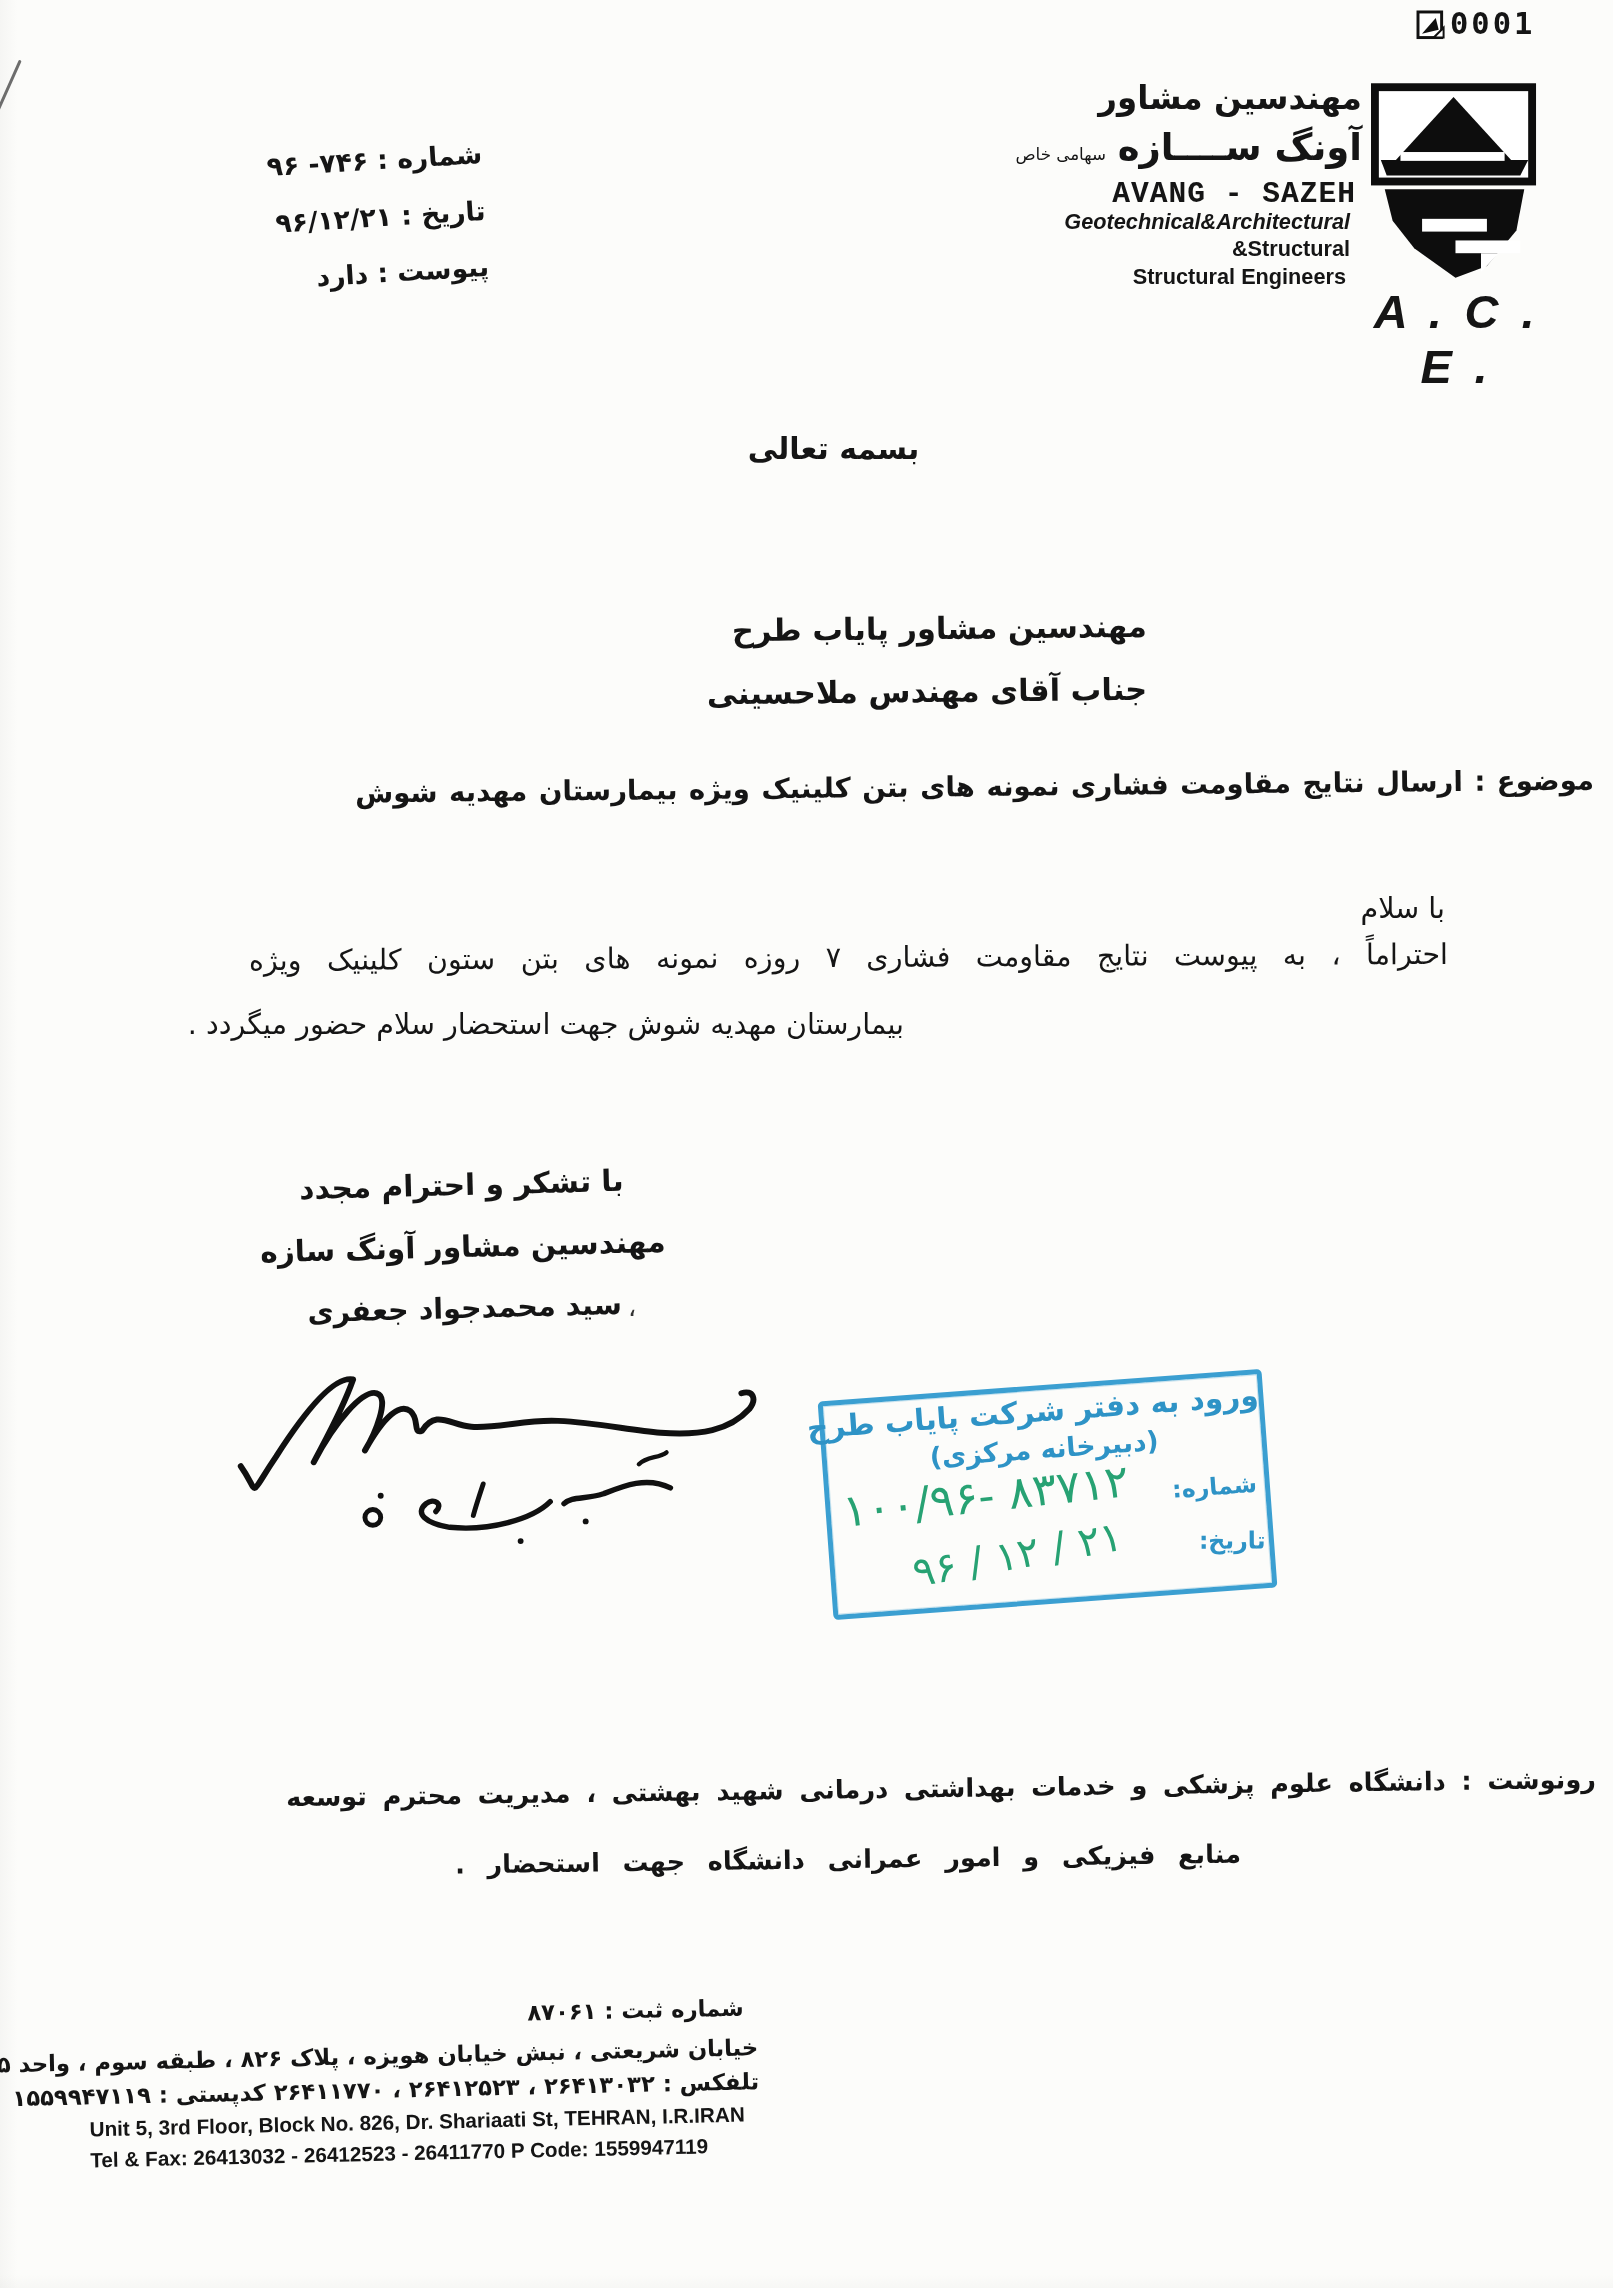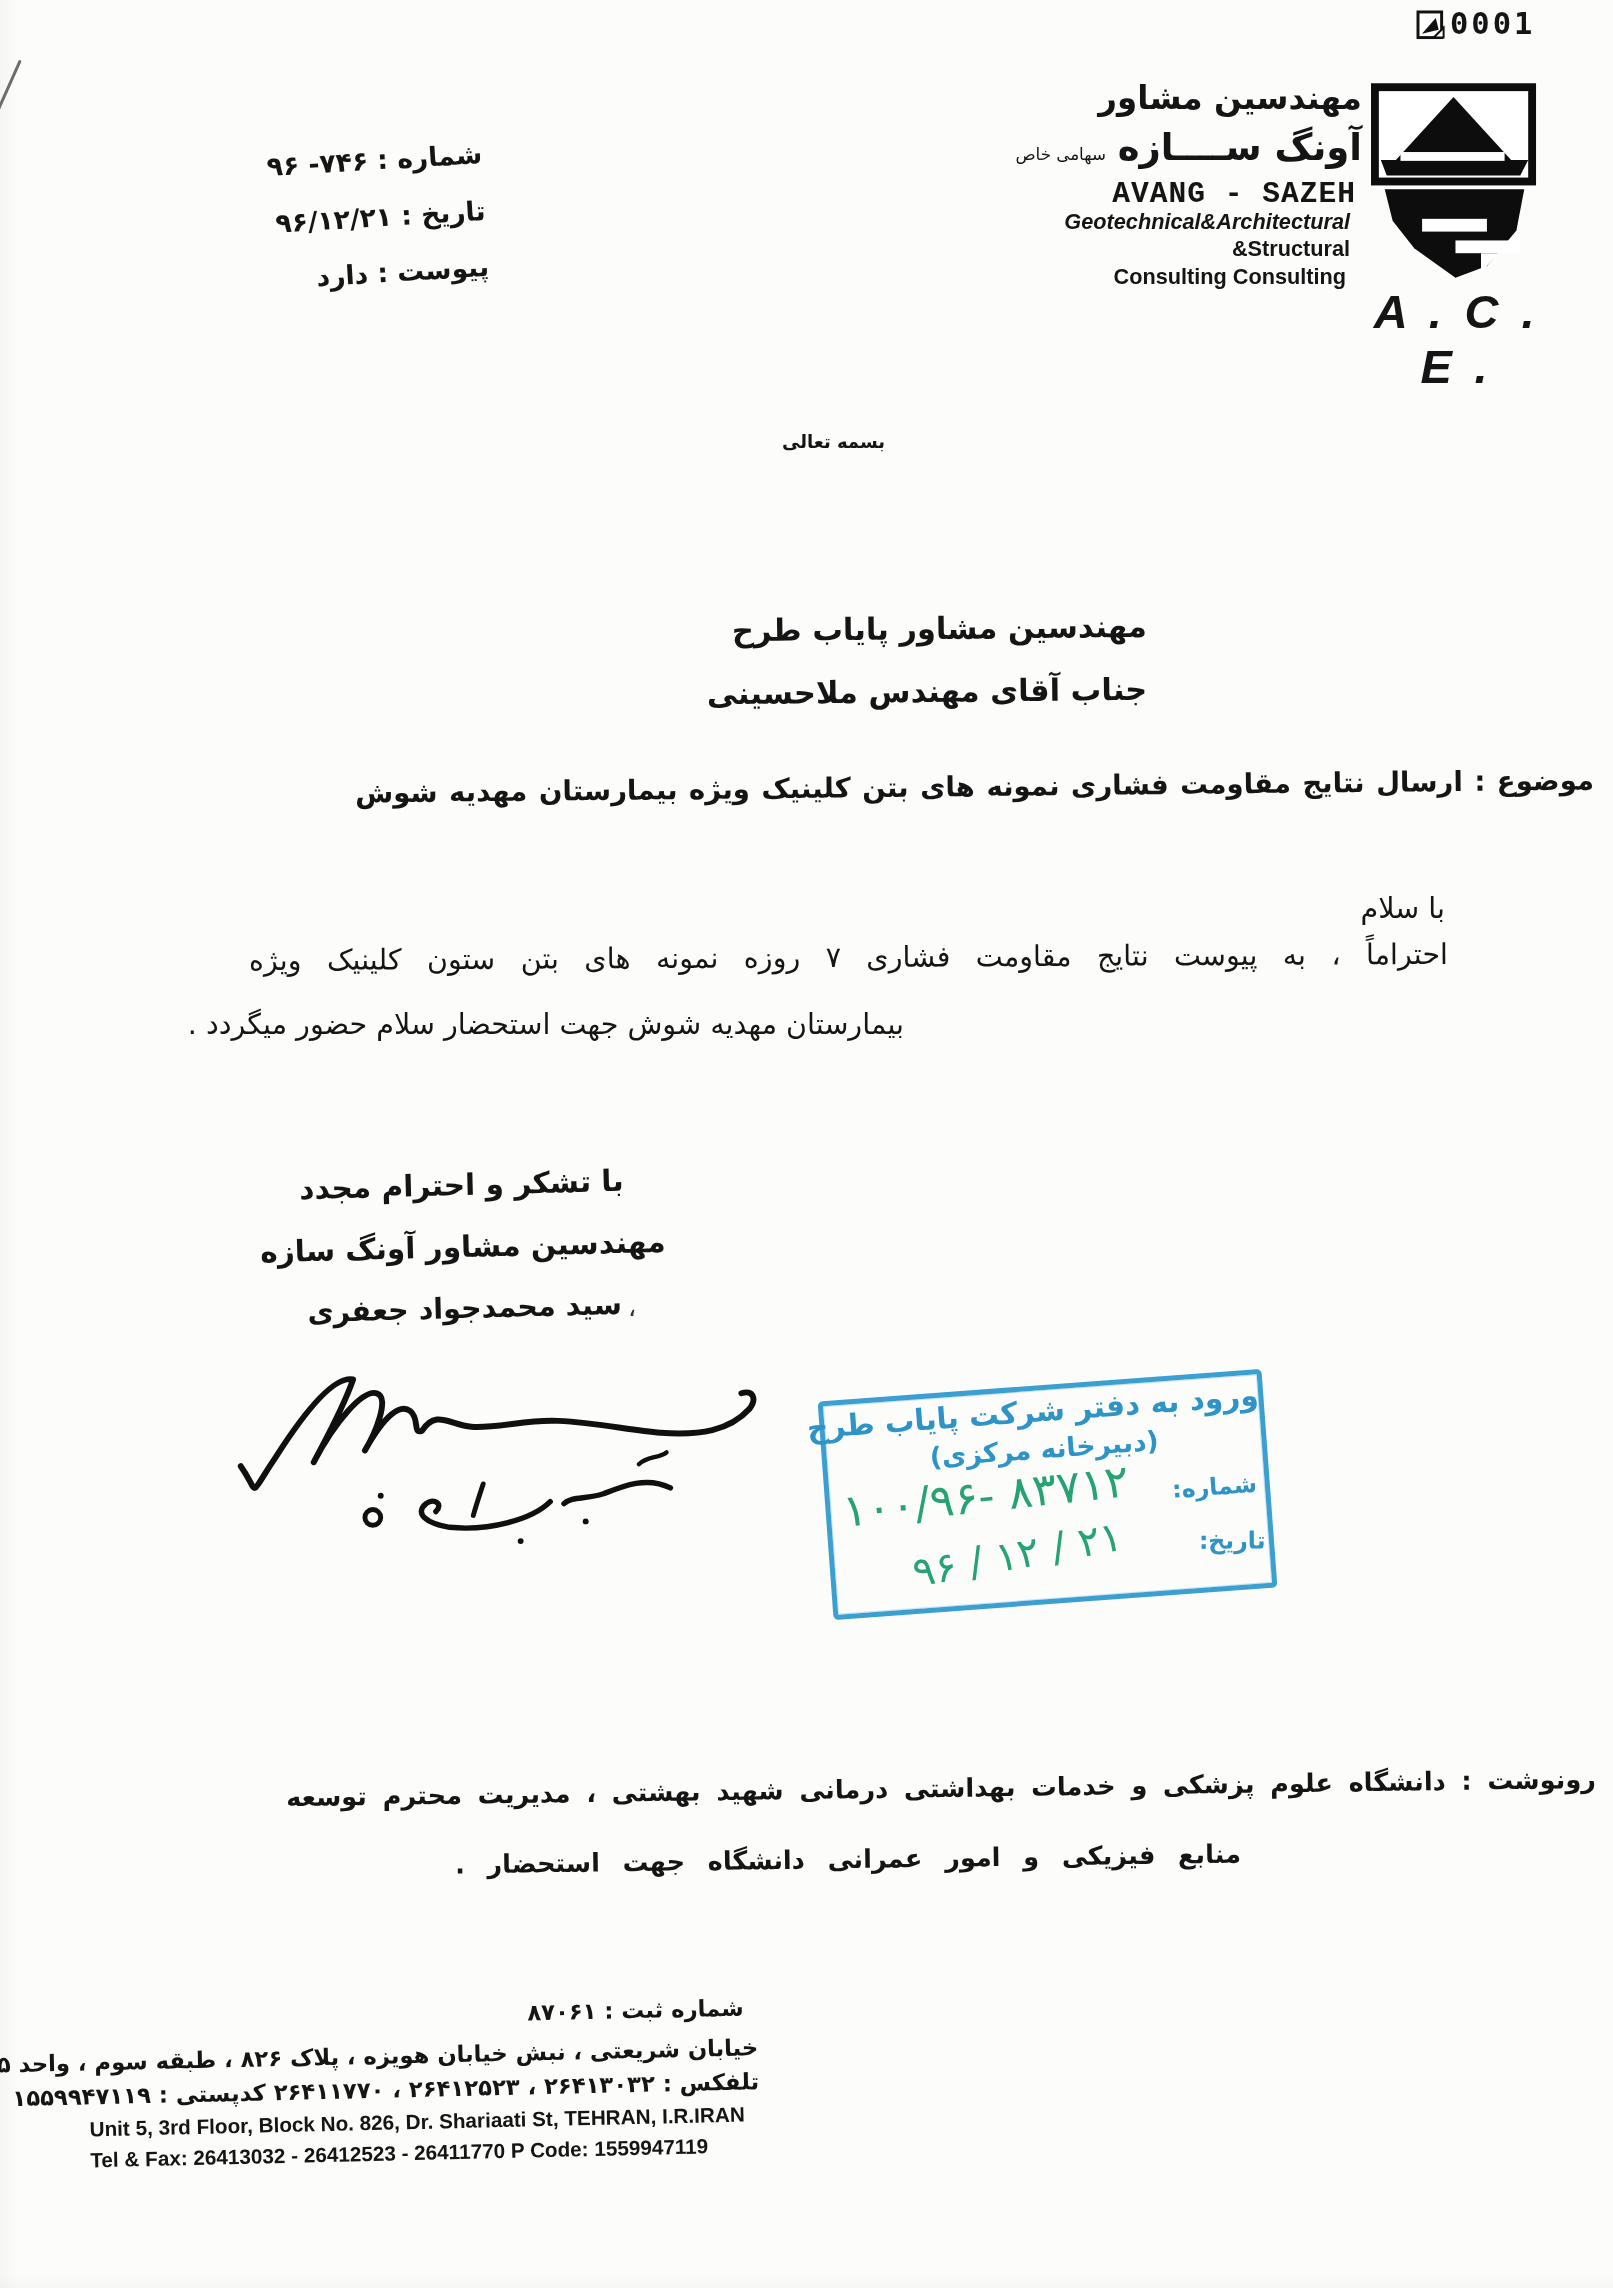--- a/index.html
+++ b/index.html
@@ -51,21 +51,21 @@
 <div class="abs mono b" style="left:1450px;top:5.9px;font-size:30.5px;letter-spacing:3px;">0001</div>
 
 <div class="abs fa b right" style="right:252px;top:79px;width:335px;font-size:32.5px;">مهندسین مشاور</div>
 <div class="abs fa right" style="right:252px;top:126px;width:414px;font-size:37px;">
   <span class="b">آونگ ســــازه</span>
   <span style="font-size:16.7px;">سهامی خاص</span>
 </div>
 <div class="abs en b right" style="right:258px;top:177px;width:315px;font-size:29.6px;letter-spacing:1px;font-family:Liberation Mono, monospace;">AVANG - SAZEH</div>
 <div class="abs en b right" style="right:264px;top:209px;width:315px;font-size:21.7px;font-style:italic;">Geotechnical&amp;Architectural</div>
 <div class="abs en b right" style="right:264px;top:236px;width:315px;font-size:21.7px;">&amp;Structural</div>
-<div class="abs en b right" style="right:268px;top:264px;width:315px;font-size:21.7px;">Consulting Consulting</div>
+<div class="abs en b right" style="right:268px;top:264px;width:315px;font-size:21.7px;">Structural Engineers</div>
 
 <div class="abs" style="left:1371px;top:83px;">
   <svg width="167" height="197" viewBox="0 0 170 200">
     <rect x="4" y="4" width="160" height="96" fill="#fff" stroke="#0d0d0d" stroke-width="8"></rect>
     <polygon points="84,14 20,84 148,84" fill="#0d0d0d"></polygon>
     <polygon points="10,78 160,78 152,94 16,94" fill="#0d0d0d"></polygon>
     <rect x="30" y="70" width="106" height="9" fill="#fff"></rect>
     <polygon points="14,108 156,108 148,150 118,186 86,198 44,168 22,140" fill="#0d0d0d"></polygon>
     <rect x="52" y="138" width="66" height="13" fill="#fff"></rect>
     <rect x="86" y="160" width="66" height="13" fill="#fff"></rect>
@@ -73,21 +73,21 @@
   </svg>
 </div>
 <div class="abs en b center" style="left:1348px;top:284px;width:217px;font-size:47px;font-style:italic;letter-spacing:4.9px;">A . C . E .</div>
 
 <div class="abs" style="left:264px;top:138px;width:217px;transform:rotate(-3.5deg);transform-origin:right top;">
   <div class="fa b right nowrap" style="font-size:26.6px;margin-bottom:25.6px;">شماره : ۷۴۶- ۹۶</div>
   <div class="fa b right nowrap" style="font-size:26.6px;margin-bottom:25.6px;">تاریخ : ۹۶/۱۲/۲۱</div>
   <div class="fa b right nowrap" style="font-size:26.6px;">پیوست : دارد</div>
 </div>
 
-<div class="abs fa b center" style="left:735px;top:431px;width:197px;font-size:18px;">بسمه تعالی</div>
+<div class="abs fa b center" style="left:735px;top:431px;width:197px;font-size:30px;">بسمه تعالی</div>
 
 <div class="abs fa b right nowrap" style="right:467px;top:611px;font-size:30.5px;transform:rotate(-0.6deg);">مهندسین مشاور پایاب طرح</div>
 <div class="abs fa b right nowrap" style="right:467px;top:674px;font-size:30.5px;transform:rotate(-0.6deg);">جناب آقای مهندس ملاحسینی</div>
 
 <div class="abs rtl b jfull" style="left:355px;top:770px;width:1239px;font-size:27.6px;transform:rotate(-0.6deg);">موضوع : ارسال نتایج مقاومت فشاری نمونه های بتن کلینیک ویژه بیمارستان مهدیه شوش</div>
 
 <div class="abs fa right nowrap" style="right:169px;top:891px;font-size:28.6px;">با سلام</div>
 <div class="abs rtl jfull" style="left:249px;top:940px;width:1199px;font-size:28.6px;transform:rotate(-0.3deg);">احتراماً ، به پیوست نتایج مقاومت فشاری ۷ روزه نمونه های بتن ستون کلینیک ویژه</div>
 <div class="abs rtl nowrap" style="left:244px;top:1007px;width:660px;font-size:28.6px;text-align:left;">بیمارستان مهدیه شوش جهت استحضار سلام حضور میگردد .</div>
 

